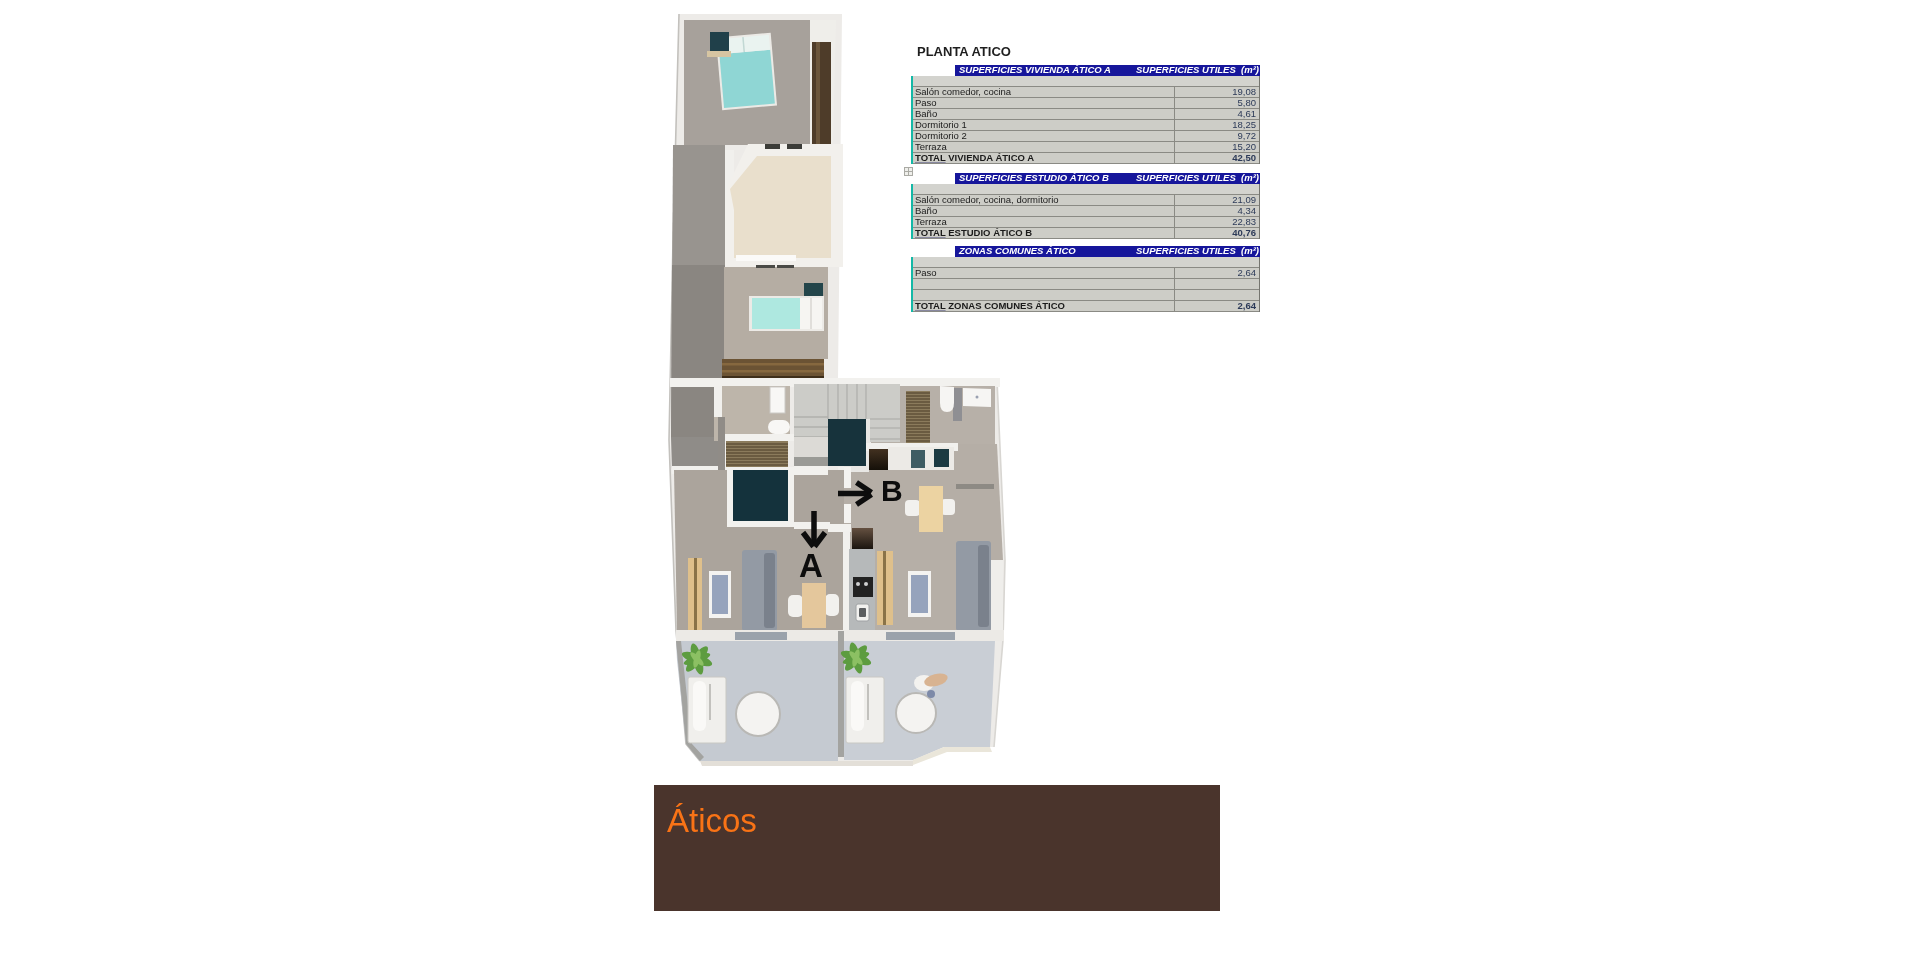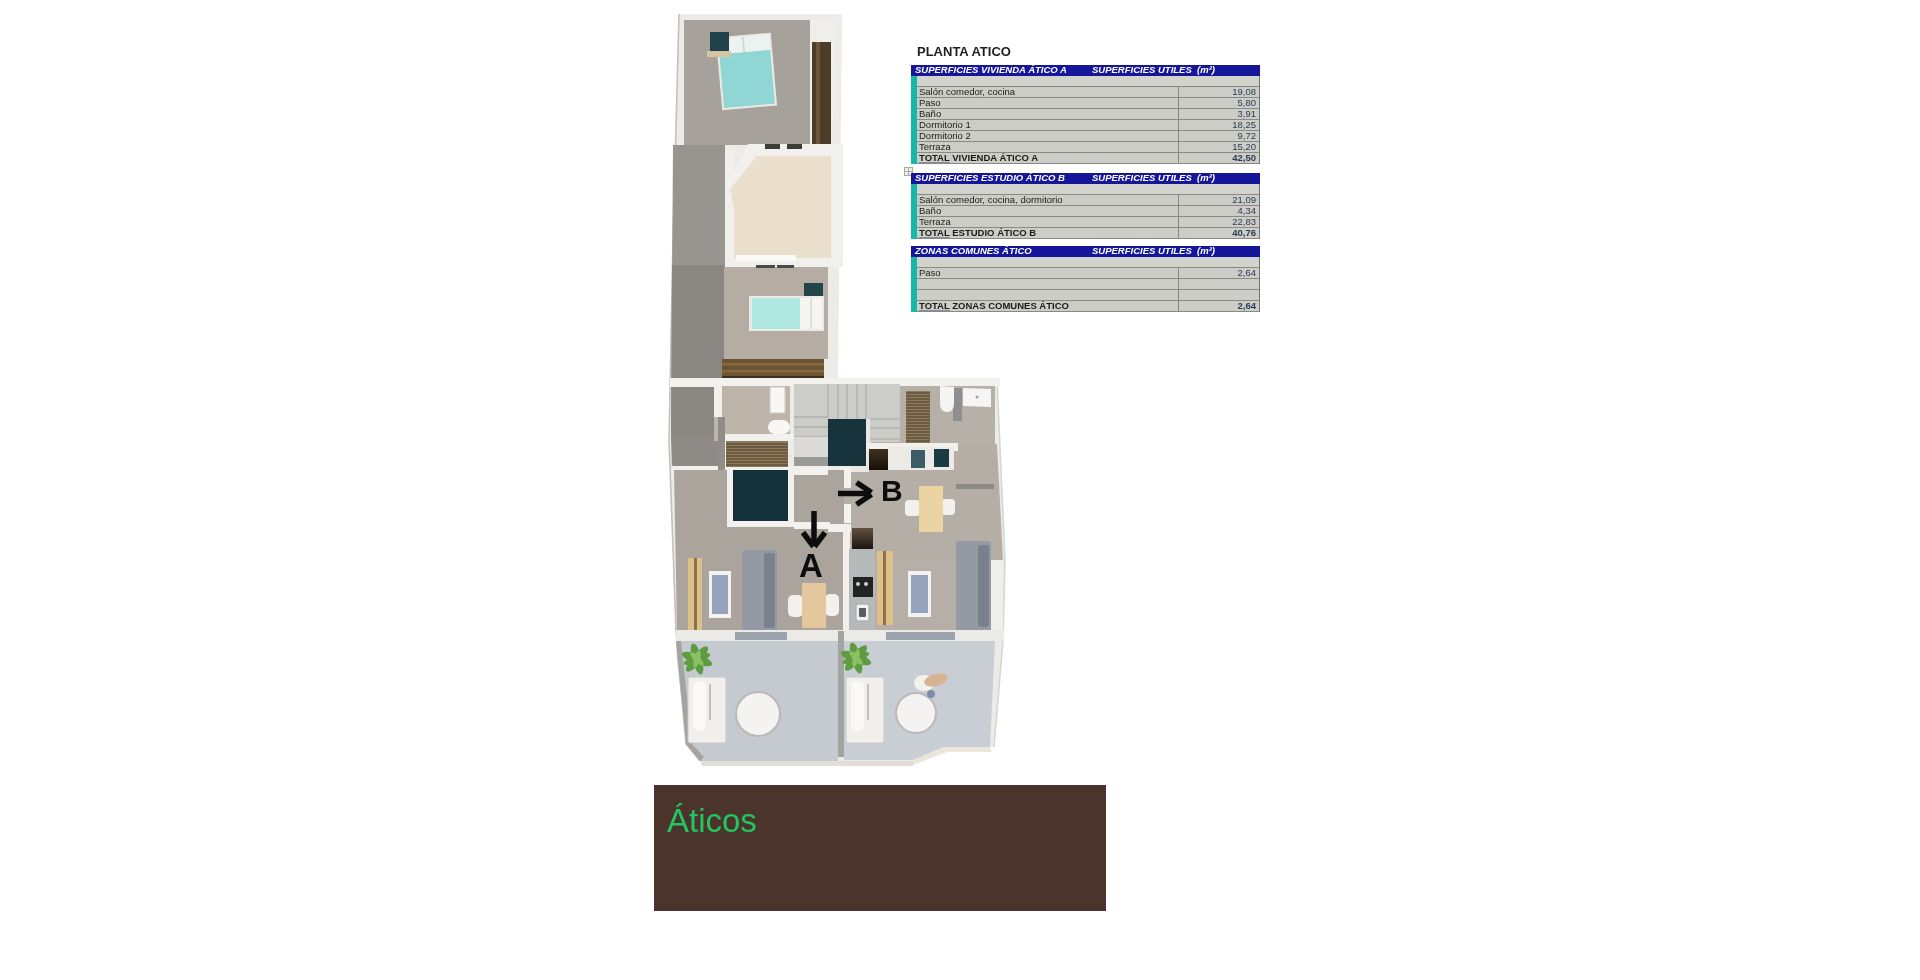--- a/index.html
+++ b/index.html
@@ -1,36 +1,36 @@
 <!DOCTYPE html>
 <html><head>
 <meta charset="utf-8">
 <style>
 html,body{margin:0;padding:0;background:#ffffff;width:1920px;height:980px;overflow:hidden;
 font-family:"Liberation Sans", sans-serif;}
 #stage{position:relative;width:1920px;height:980px;}
 #plan{position:absolute;left:0;top:0;}
 #title{position:absolute;left:917px;top:44px;font-weight:bold;font-size:13px;color:#1f1f1f;letter-spacing:0px;}
 .tbl{position:absolute;left:911px;width:349px;font-size:9.5px;color:#1a1a1a;}
-.hdr{position:relative;background:#16169b;color:#ffffff;font-style:italic;font-weight:bold;height:10.5px;line-height:10.5px;}
+.hdr{position:relative;background:#16169b;color:#ffffff;font-style:italic;font-weight:bold;height:10.5px;line-height:10.5px;margin-left:44px;}
 .hdr .h1{position:absolute;left:4px;top:0;}
 .hdr .h2{position:absolute;left:181px;top:0;text-align:right;}
-.bd{border-left:6px solid #14b8a6;border-right:1px solid #75756f;}
+.bd{border-left:2px solid #14b8a6;border-right:1px solid #75756f;}
 .row{position:relative;background:#cdcdc7;border-bottom:1px solid #8a8a84;height:10px;line-height:10px;}
 .row .lab{position:absolute;left:2px;top:0;}
 .row .val{position:absolute;right:3px;top:0;color:#2c3a58;margin-left:16px;}
 .row .div{position:absolute;left:261px;top:0;width:1px;height:100%;background:#8a8a84;}
 .gap{background:#d3d3ce;}
 .tot{font-weight:bold;}
 .tot u{text-decoration-color:#8888a0;text-decoration-thickness:1px;}
 .tot .val{font-weight:bold;}
 #anchor{position:absolute;left:904px;top:167px;width:7px;height:7px;border:1px solid #aaaaa4;background:#efefeb;}
 #anchor:before{content:"";position:absolute;left:3px;top:0;width:1px;height:7px;background:#aaaaa4;}
 #anchor:after{content:"";position:absolute;left:0;top:3px;width:7px;height:1px;background:#aaaaa4;}
-#footer{position:absolute;left:654px;top:785px;width:452px;height:126px;background:#4a342c;color:#22c55e;}
+#footer{position:absolute;left:654px;top:785px;width:566px;height:126px;background:#4a342c;color:#f97316;}
 #footer .t1{position:absolute;left:13px;top:17px;font-size:33px;}
 #footer .t2{position:absolute;left:13px;top:57px;font-size:33px;}
 </style>
 </head>
 <body>
 <div id="stage">
 <svg id="plan" width="1920" height="980" viewBox="0 0 1920 980">
 <defs>
 <linearGradient id="darksq" x1="0" y1="0" x2="0" y2="1">
   <stop offset="0" stop-color="#423120"></stop>
@@ -282,21 +282,21 @@
           <span class="val">19,08</span>
         </div>
     <div class="row">
           <span class="lab">Paso</span>
           <span class="div"></span>
           <span class="val">5,80</span>
         </div>
     <div class="row">
           <span class="lab">Baño</span>
           <span class="div"></span>
-          <span class="val">3,91</span>
+          <span class="val">4,61</span>
         </div>
     <div class="row">
           <span class="lab">Dormitorio 1</span>
           <span class="div"></span>
           <span class="val">18,25</span>
         </div>
     <div class="row">
           <span class="lab">Dormitorio 2</span>
           <span class="div"></span>
           <span class="val">9,72</span>

